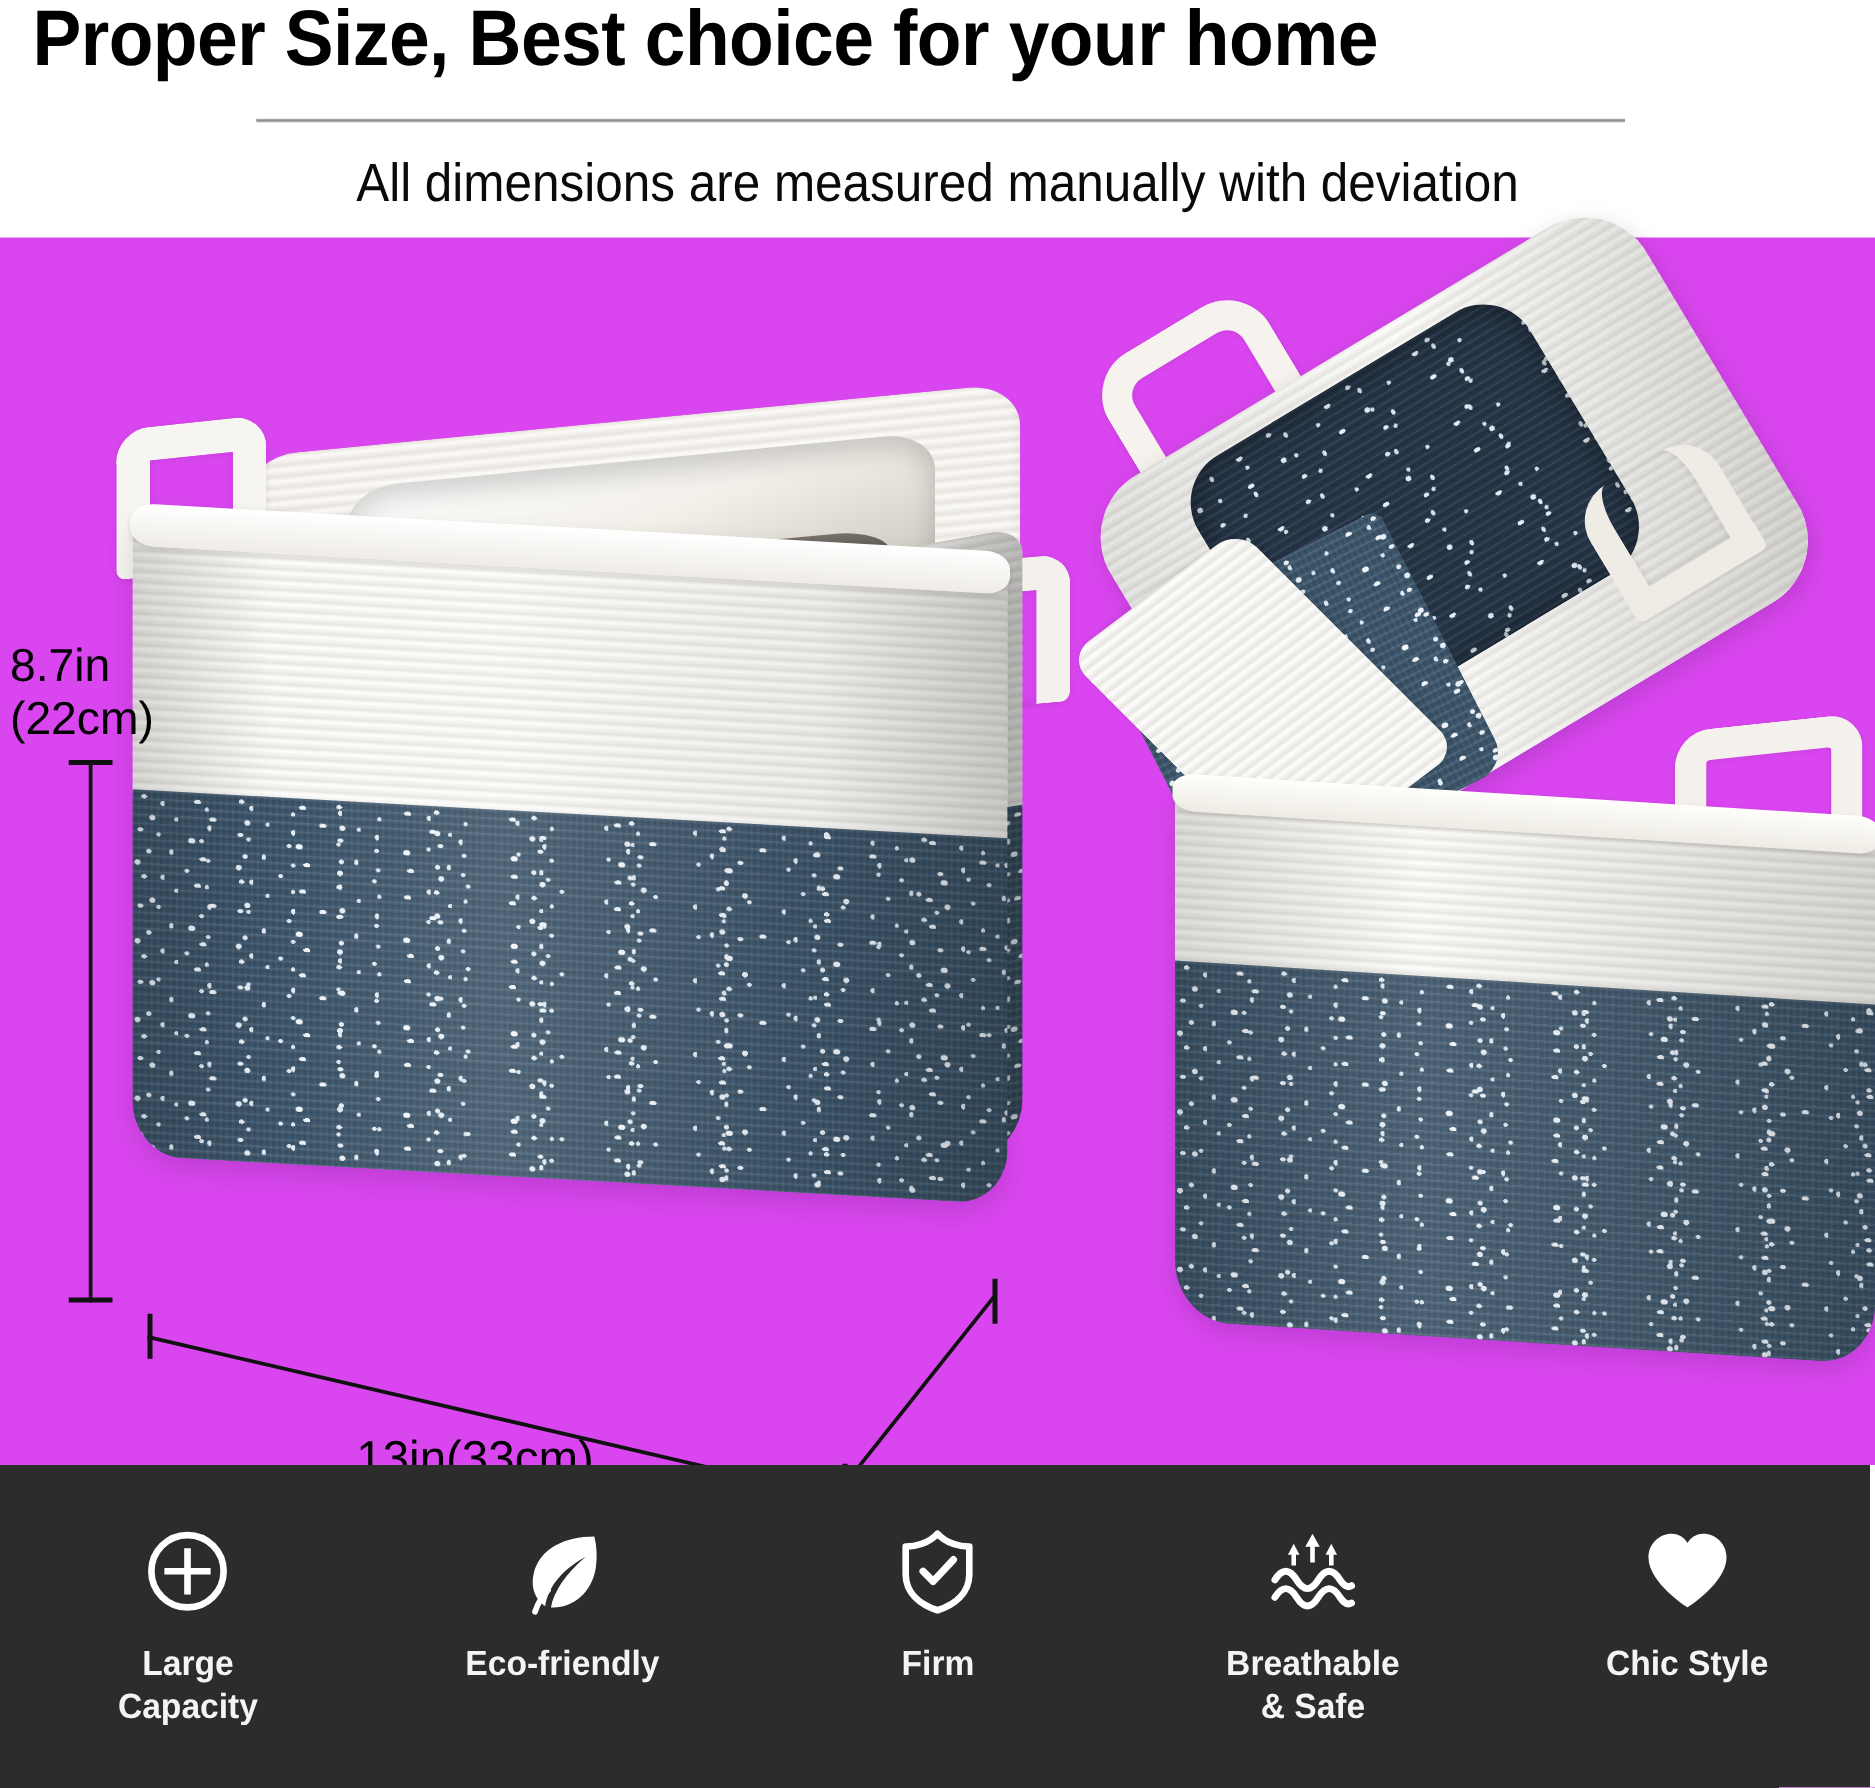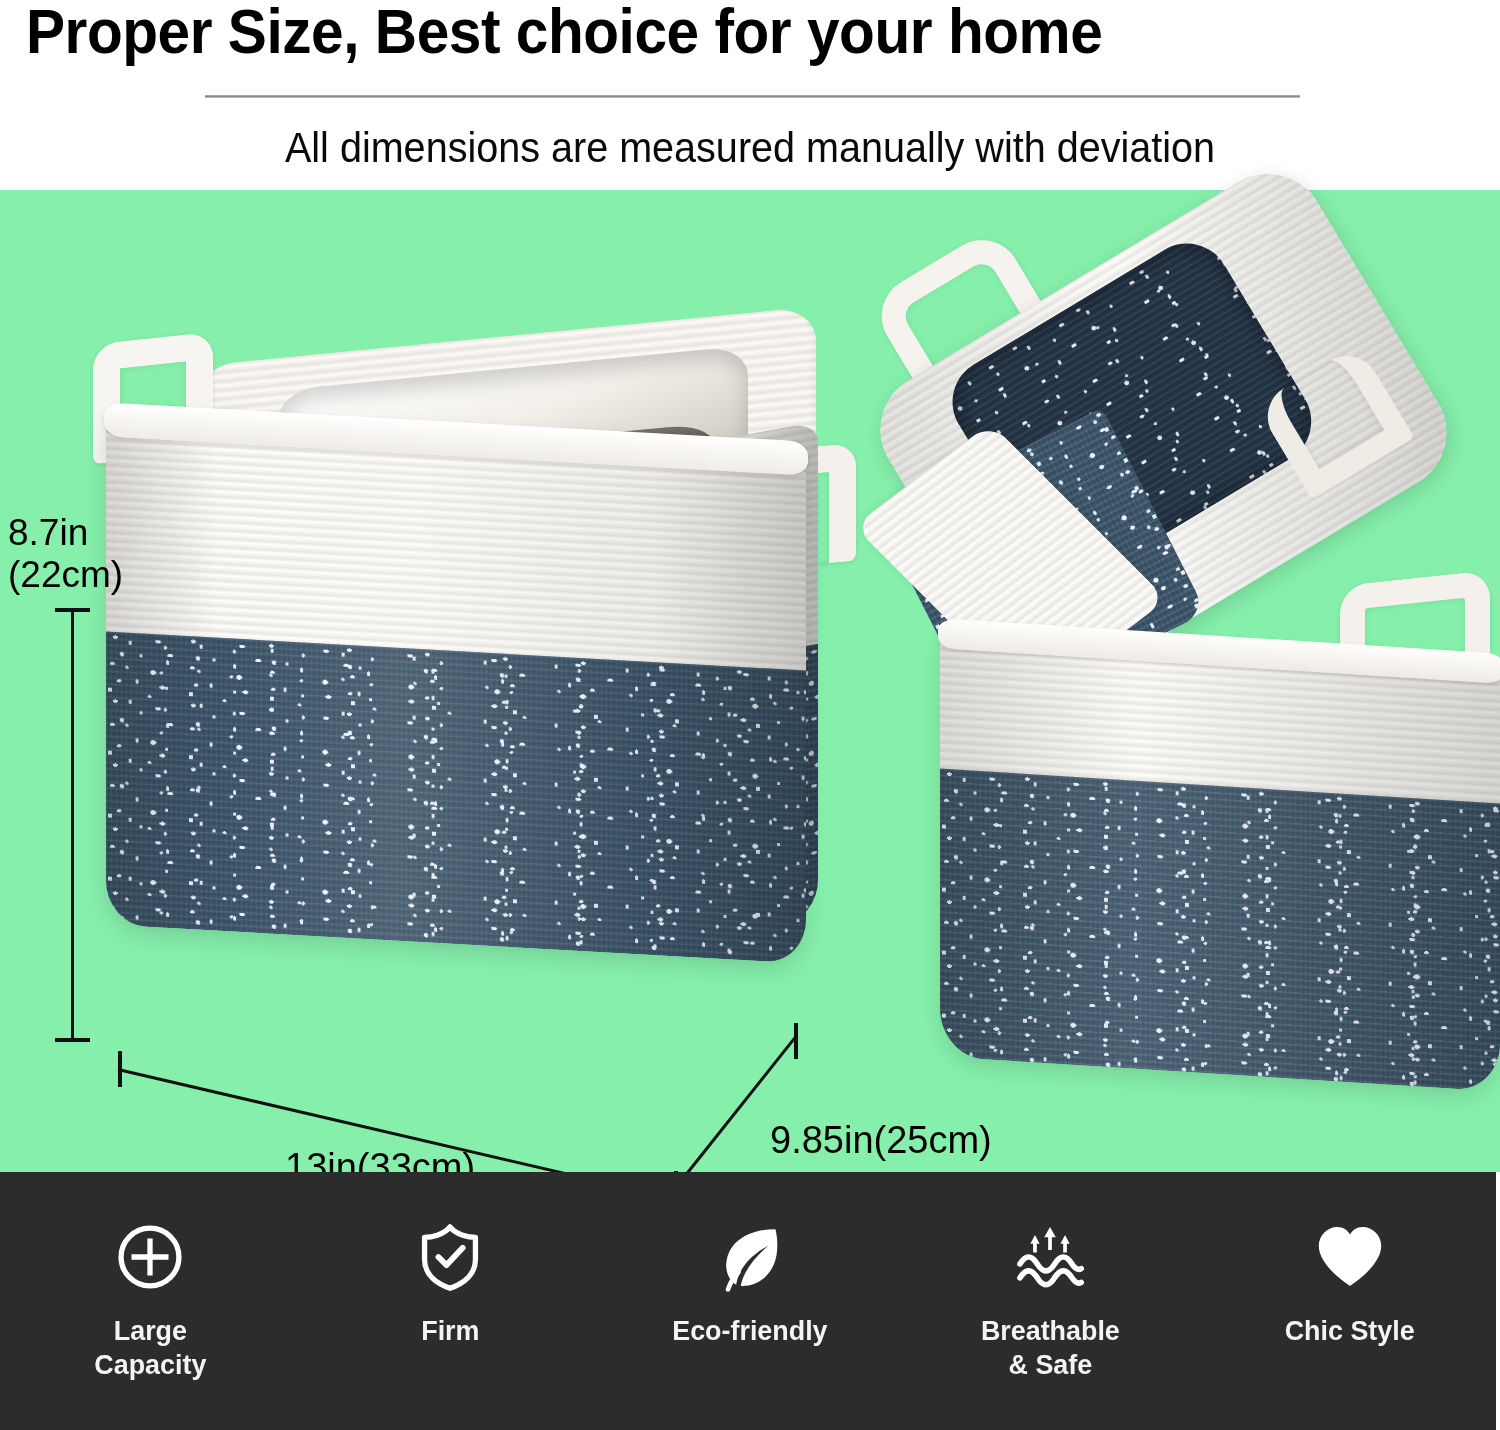--- a/index.html
+++ b/index.html
@@ -39,21 +39,21 @@
     width:1500px; text-align:center;
     font-size:43px;
     line-height:50px;
     color:#0a0a0a;
     transform:scaleX(0.92);
     transform-origin:center top;
     white-space:nowrap;
   }
 
   
-  #stage { position:absolute; left:0; top:190px; width:1500px; height:982px; background:#86efac; }
+  #stage { position:absolute; left:0; top:190px; width:1500px; height:982px; background:#d946ef; }
 
   
   .cream {
     background-color:#f6f4ef;
     background-image:
       repeating-linear-gradient(to bottom,
         rgba(0,0,0,0.065) 0px, rgba(0,0,0,0.0) 1.6px,
         rgba(255,255,255,0.85) 3.2px, rgba(0,0,0,0.055) 8.4px);
   }
   .cream-soft {
@@ -411,50 +411,49 @@
     <div id="dim-w-cap-l"></div>
     <div id="dim-w-cap-r"></div>
   </div>
   <div id="dim-width-label" class="dimtext">13in(33cm)</div>
 
   <div id="dim-d-wrap">
     <div id="dim-d-line"></div>
     <div id="dim-d-cap-b"></div>
     <div id="dim-d-cap-t"></div>
   </div>
-  <div id="dim-depth-label" class="dimtext">9.85in(25cm)</div>
 
 </div>
 
 <div id="feature-bar">
   <div id="feature-row">
 
     <div class="feature">
       <svg class="feat-icon" viewBox="0 0 64 64">
         <circle cx="32" cy="32" r="25" fill="none" stroke="#fff" stroke-width="4.6"></circle>
         <path d="M32 16 V48 M16 32 H48" stroke="#fff" stroke-width="4.6" stroke-linecap="butt"></path>
       </svg>
       <div class="feat-label">Large
 Capacity</div>
     </div>
 
     <div class="feature">
       <svg class="feat-icon" viewBox="0 0 64 64">
+        <path d="M54 8 C34 8 16 16 12 34 C9.5 45 15 53 20 56 C22 44 30 32 48 22 C34 34 26 46 24 57 C38 58 52 48 55 30 C56.5 20 55 12 54 8 Z" fill="#fff"></path>
+        <path d="M13 60 C15 54 18 49 22 45" stroke="#fff" stroke-width="4" fill="none" stroke-linecap="round"></path>
+      </svg>
+      <div class="feat-label">Eco-friendly</div>
+    </div>
+
+    <div class="feature">
+      <svg class="feat-icon" viewBox="0 0 64 64">
         <path d="M32 6 C38 13 48 15 54 15 L54 34 C54 47 44 55 32 59 C20 55 10 47 10 34 L10 15 C16 15 26 13 32 6 Z" fill="none" stroke="#fff" stroke-width="4.6" stroke-linejoin="round"></path>
         <path d="M22 32 L29 39 L43 24" fill="none" stroke="#fff" stroke-width="5" stroke-linecap="round" stroke-linejoin="round"></path>
       </svg>
       <div class="feat-label">Firm</div>
-    </div>
-
-    <div class="feature">
-      <svg class="feat-icon" viewBox="0 0 64 64">
-        <path d="M54 8 C34 8 16 16 12 34 C9.5 45 15 53 20 56 C22 44 30 32 48 22 C34 34 26 46 24 57 C38 58 52 48 55 30 C56.5 20 55 12 54 8 Z" fill="#fff"></path>
-        <path d="M13 60 C15 54 18 49 22 45" stroke="#fff" stroke-width="4" fill="none" stroke-linecap="round"></path>
-      </svg>
-      <div class="feat-label">Eco-friendly</div>
     </div>
 
     <div class="feature">
       <svg class="feat-icon" viewBox="0 0 64 64">
         <path d="M32 6 L37 15 L33.6 15 L33.6 26 L30.4 26 L30.4 15 L27 15 Z" fill="#fff"></path>
         <path d="M19 13 L23 20.5 L20.6 20.5 L20.6 28 L17.4 28 L17.4 20.5 L15 20.5 Z" fill="#fff"></path>
         <path d="M45 13 L49 20.5 L46.6 20.5 L46.6 28 L43.4 28 L43.4 20.5 L41 20.5 Z" fill="#fff"></path>
         <path d="M6 38 C11 30 16 30 21 38 C26 46 31 46 36 38 C41 30 46 30 51 38 C54 42.5 56.5 43.5 59 42" fill="none" stroke="#fff" stroke-width="4.8" stroke-linecap="round"></path>
         <path d="M6 50 C11 42 16 42 21 50 C26 58 31 58 36 50 C41 42 46 42 51 50 C54 54.5 56.5 55.5 59 54" fill="none" stroke="#fff" stroke-width="4.8" stroke-linecap="round"></path>
       </svg>

